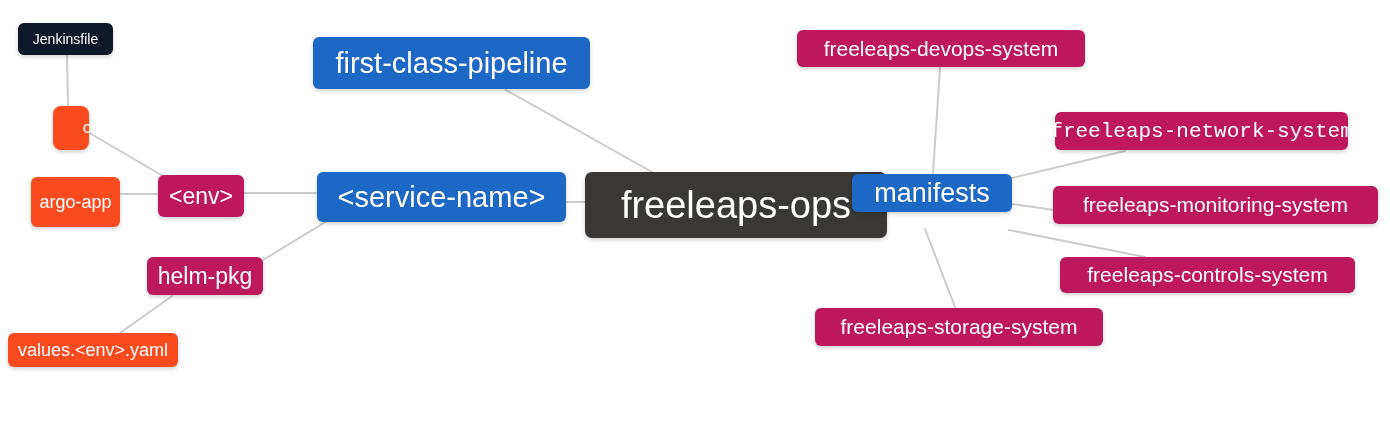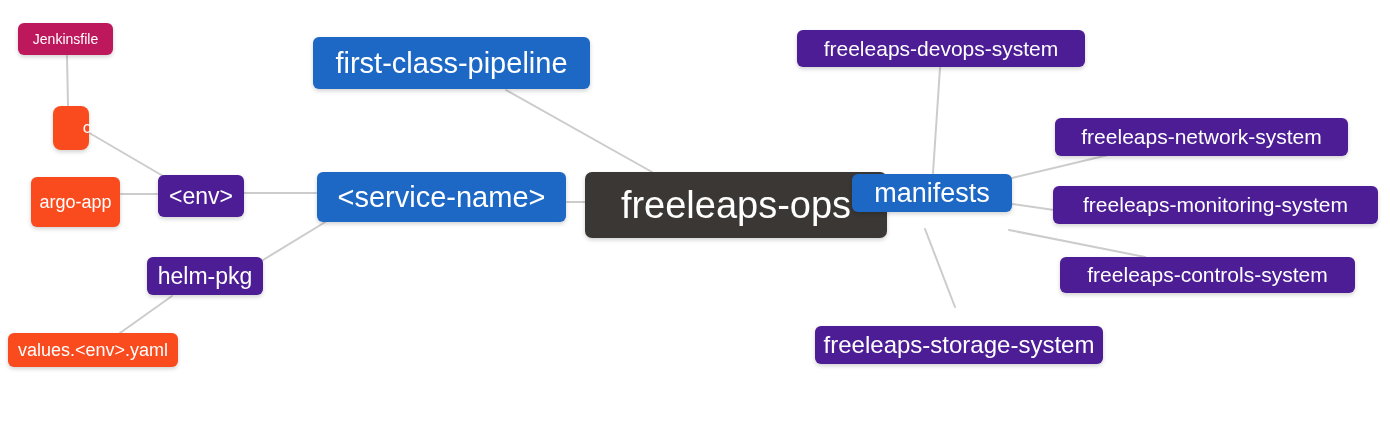--- a/index.html
+++ b/index.html
@@ -7,41 +7,41 @@
     width:1390px;height:421px;position:relative;background:#ffffff;
     font-family:"Liberation Sans", sans-serif;overflow:hidden;
   }
   #canvas{position:absolute;inset:0;width:1390px;height:421px;}
   svg#edges{position:absolute;left:0;top:0;z-index:1;}
   .node{
     position:absolute;z-index:2;display:flex;align-items:center;justify-content:center;
     color:#ffffff;border-radius:6px;box-sizing:border-box;white-space:nowrap;
     box-shadow:0 2px 4px rgba(0,0,0,0.18);cursor:pointer;user-select:none;
   }
-  .c-orange{background:#be185d;}
+  .c-orange{background:#0f172a;}
   .c-red{background:#FA4B1E;}
-  .c-green{background:#4c1d95;}
+  .c-green{background:#be185d;}
   .c-blue{background:#1E68C5;}
   .c-dark{background:#3A3734;}
 
   [data-name="node-jenkinsfile"]        {left:18px;  top:23px;  width:95px;  height:32px; font-size:14px;}
   [data-name="node-ci"]                 {left:53px;  top:106px; width:33px;  height:44px; font-size:17px; border-radius:8px;padding-left:36px;}
   [data-name="node-argo-app"]           {left:31px;  top:177px; width:89px;  height:50px; font-size:18px;}
   [data-name="node-env"]                {left:158px; top:175px; width:86px;  height:42px; font-size:23px;}
   [data-name="node-helm-pkg"]           {left:147px; top:257px; width:116px; height:38px; font-size:23px;}
   [data-name="node-values-env-yaml"]    {left:8px;   top:333px; width:170px; height:34px; font-size:18px;}
   [data-name="node-first-class-pipeline"]{left:313px;top:37px;  width:277px; height:52px; font-size:29px;}
   [data-name="node-service-name"]       {left:317px; top:172px; width:249px; height:50px; font-size:29px;}
   [data-name="node-freeleaps-ops"]      {left:585px; top:172px; width:302px; height:66px; font-size:38px; border-radius:7px;}
   [data-name="node-manifests"]          {left:852px; top:174px; width:160px; height:38px; font-size:27px;}
   [data-name="node-freeleaps-devops-system"]    {left:797px;  top:30px;  width:288px; height:37px; font-size:21px;}
-  [data-name="node-freeleaps-network-system"]   {left:1055px; top:118px; width:293px; height:38px; font-size:21px;}
+  [data-name="node-freeleaps-network-system"]   {left:1055px; top:112px; width:293px; height:38px; font-size:21px;font-family:Liberation Mono, monospace;}
   [data-name="node-freeleaps-monitoring-system"]{left:1053px; top:186px; width:325px; height:38px; font-size:21px;}
   [data-name="node-freeleaps-controls-system"]  {left:1060px; top:257px; width:295px; height:36px; font-size:21px;}
-  [data-name="node-freeleaps-storage-system"]   {left:815px;  top:308px; width:288px; height:38px; font-size:24px;margin-top:18px;}
+  [data-name="node-freeleaps-storage-system"]   {left:815px;  top:308px; width:288px; height:38px; font-size:21px;}
 </style>
 </head>
 <body>
 
 <div id="canvas" data-name="mindmap-canvas">
 
   <svg id="edges" width="1390" height="421" data-name="edge-layer" xmlns="http://www.w3.org/2000/svg">
     <g stroke="#CCCCCC" stroke-width="2" stroke-linecap="round" fill="none">
       <line x1="67" y1="56" x2="68" y2="105" data-name="edge-jenkinsfile-ci"></line>
       <line x1="86" y1="131" x2="163" y2="176" data-name="edge-ci-env"></line>

